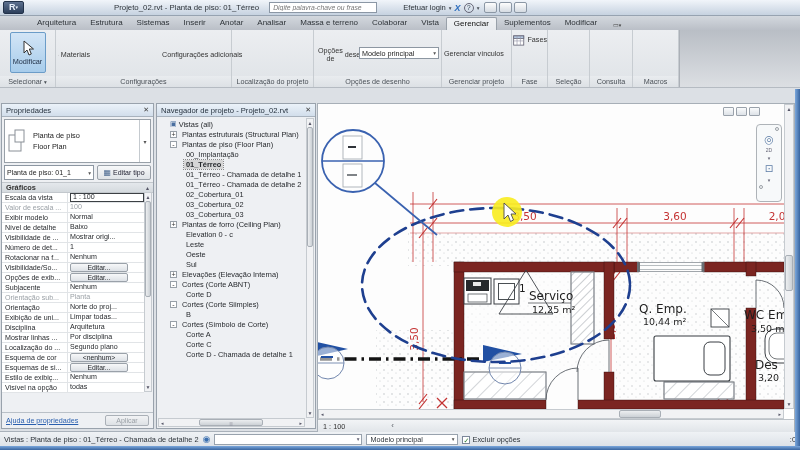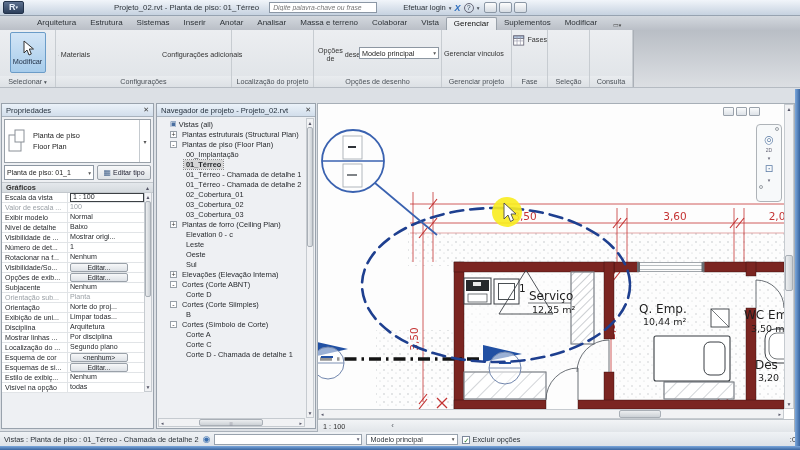--- a/index.html
+++ b/index.html
@@ -310,20 +310,28 @@
     <div class="rpanel" style="width:43px">
       <div class="iconcol">
 
       <span class="ic" style="color: rgb(185, 190, 196);"></span>
           <span class="ic" style="color: rgb(73, 103, 143);"></span>
           <span class="ic" style="color: rgb(185, 190, 196);"></span>
         </div>
       <div class="plabel">Consulta</div>
     </div>
 
+    <div class="rpanel" style="width:46px">
+      <div class="iconcol" style="padding-top:6px">
+
+      <span class="ic" style="font-size: 10px; color: rgb(168, 134, 47);"></span>
+          <span class="ic" style="font-size: 10px; color: rgb(176, 145, 46);"></span>
+        </div>
+      <div class="plabel">Macros</div>
+    </div>
 
     <div class="rfiller"></div>
   </div>
 
   <div class="palette" style="left:1px;top:103px;width:153px;height:326px">
     <div class="ptitlebar">
       <span>Propriedades</span>
       <span class="pclose">✕</span>
     </div>
     <div class="typesel">
@@ -471,20 +479,24 @@
           <div class="pname">Visível na opção</div>
           <div class="pval">
             <span class="pv">todas</span>
           </div>
         </div>
       </div>
     <div class="vsbar" style="right:1px;top:88px;height:200px">
       <span class="sarr" style="top:0">▲</span>
       <div class="vthumb" style="top:8px;height:96px"></div>
       <span class="sarr" style="bottom:0">▼</span>
+    </div>
+    <div class="phelp">
+      <span class="plink">Ajuda de propriedades</span>
+      <span class="applybtn">Aplicar</span>
     </div>
   </div>
 
   <div class="palette" style="left:156px;top:103px;width:160px;height:326px">
     <div class="ptitlebar">
       <span>Navegador de projeto - Projeto_02.rvt</span>
       <span class="pclose">✕</span>
     </div>
     <div class="tree">
 

